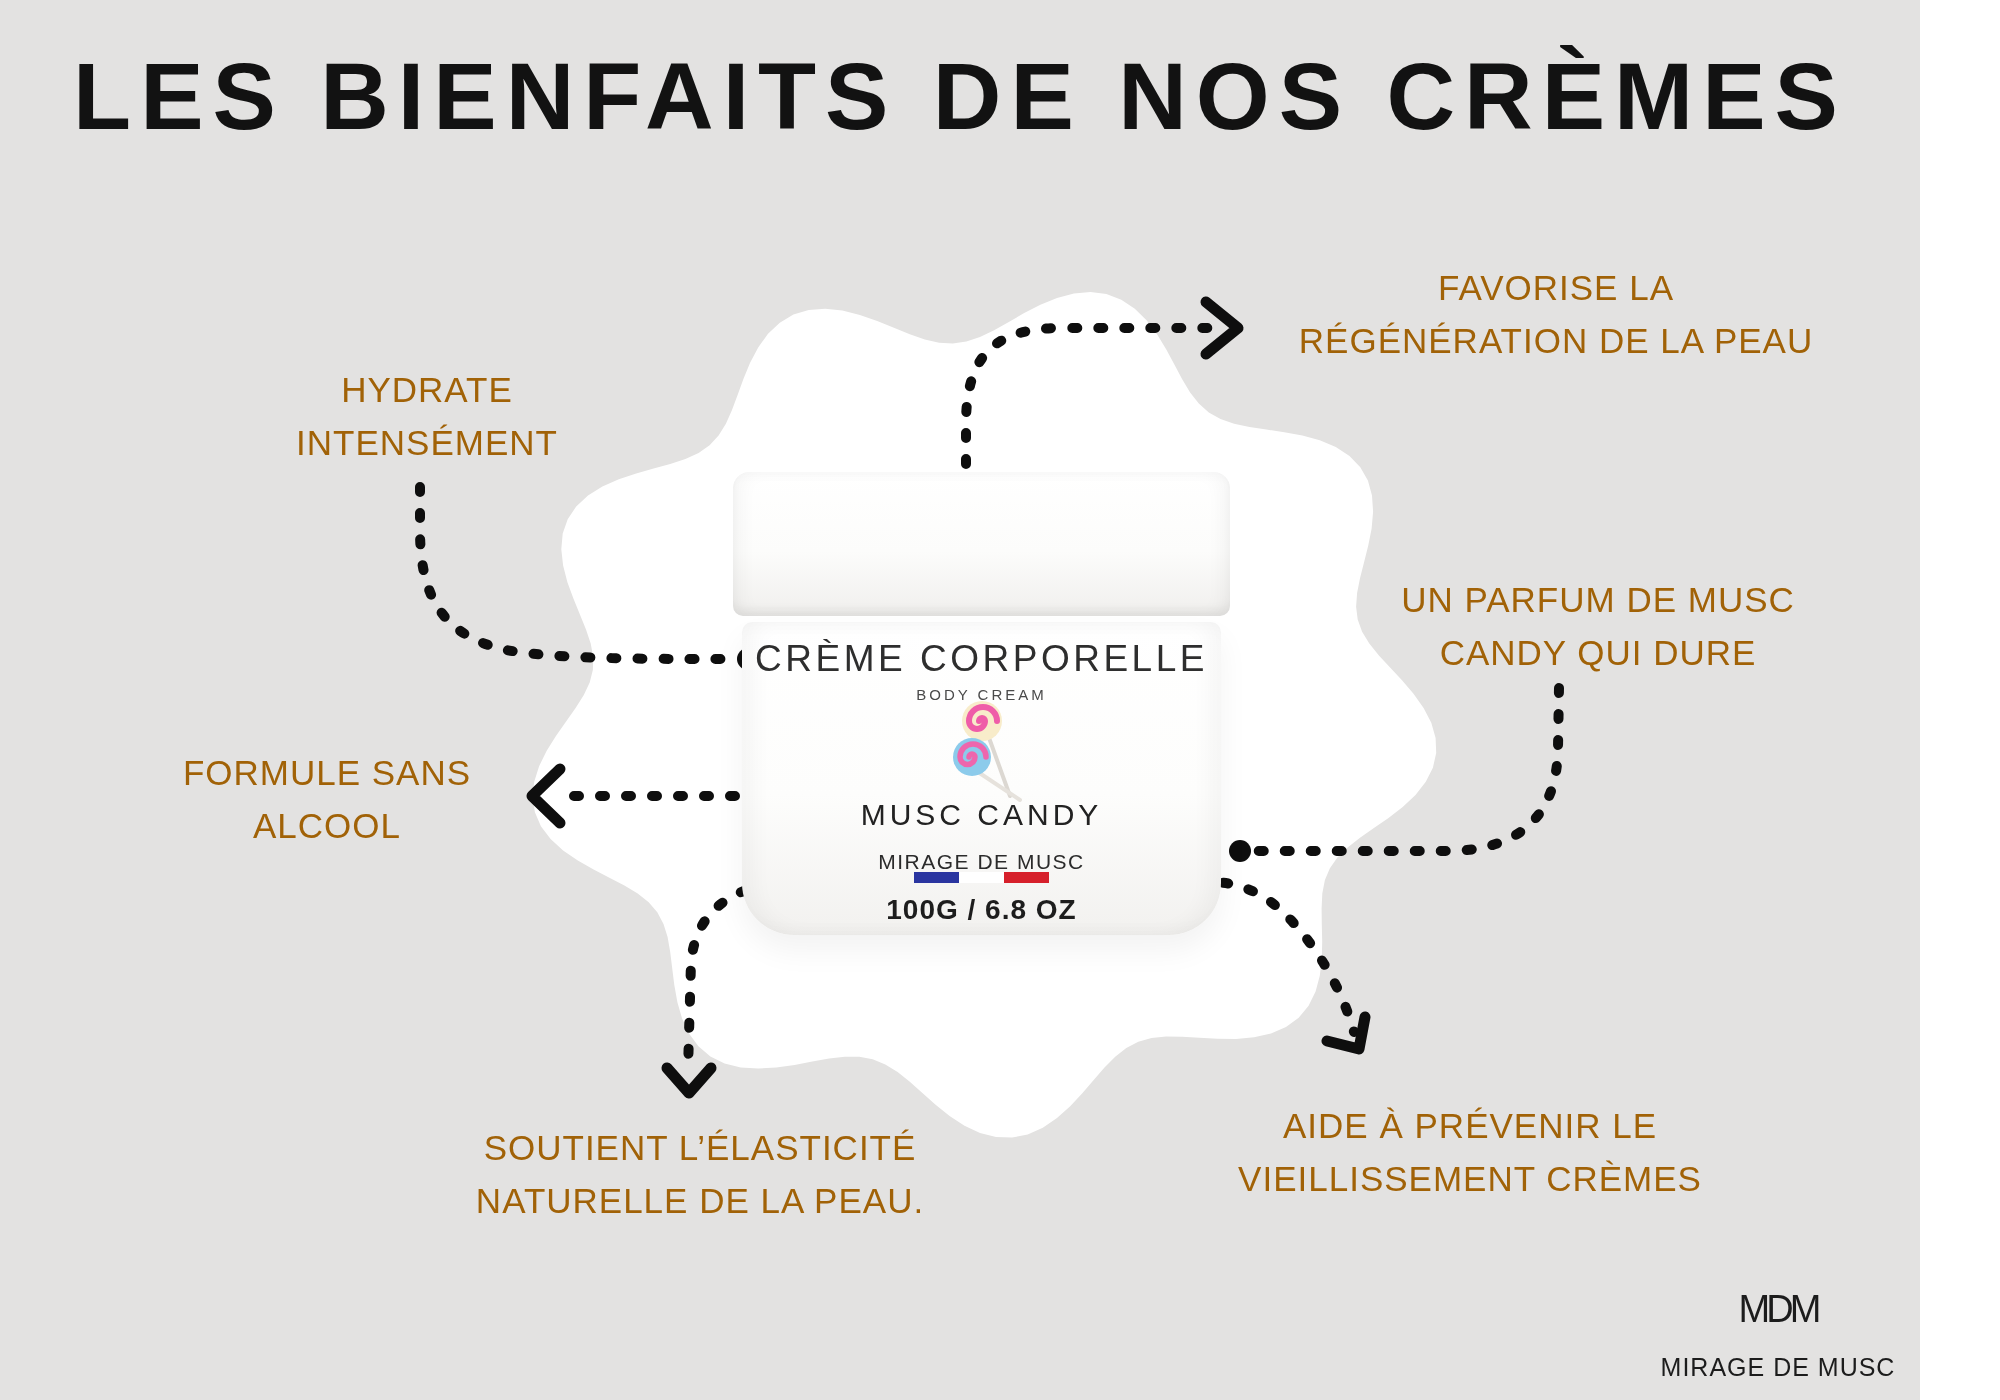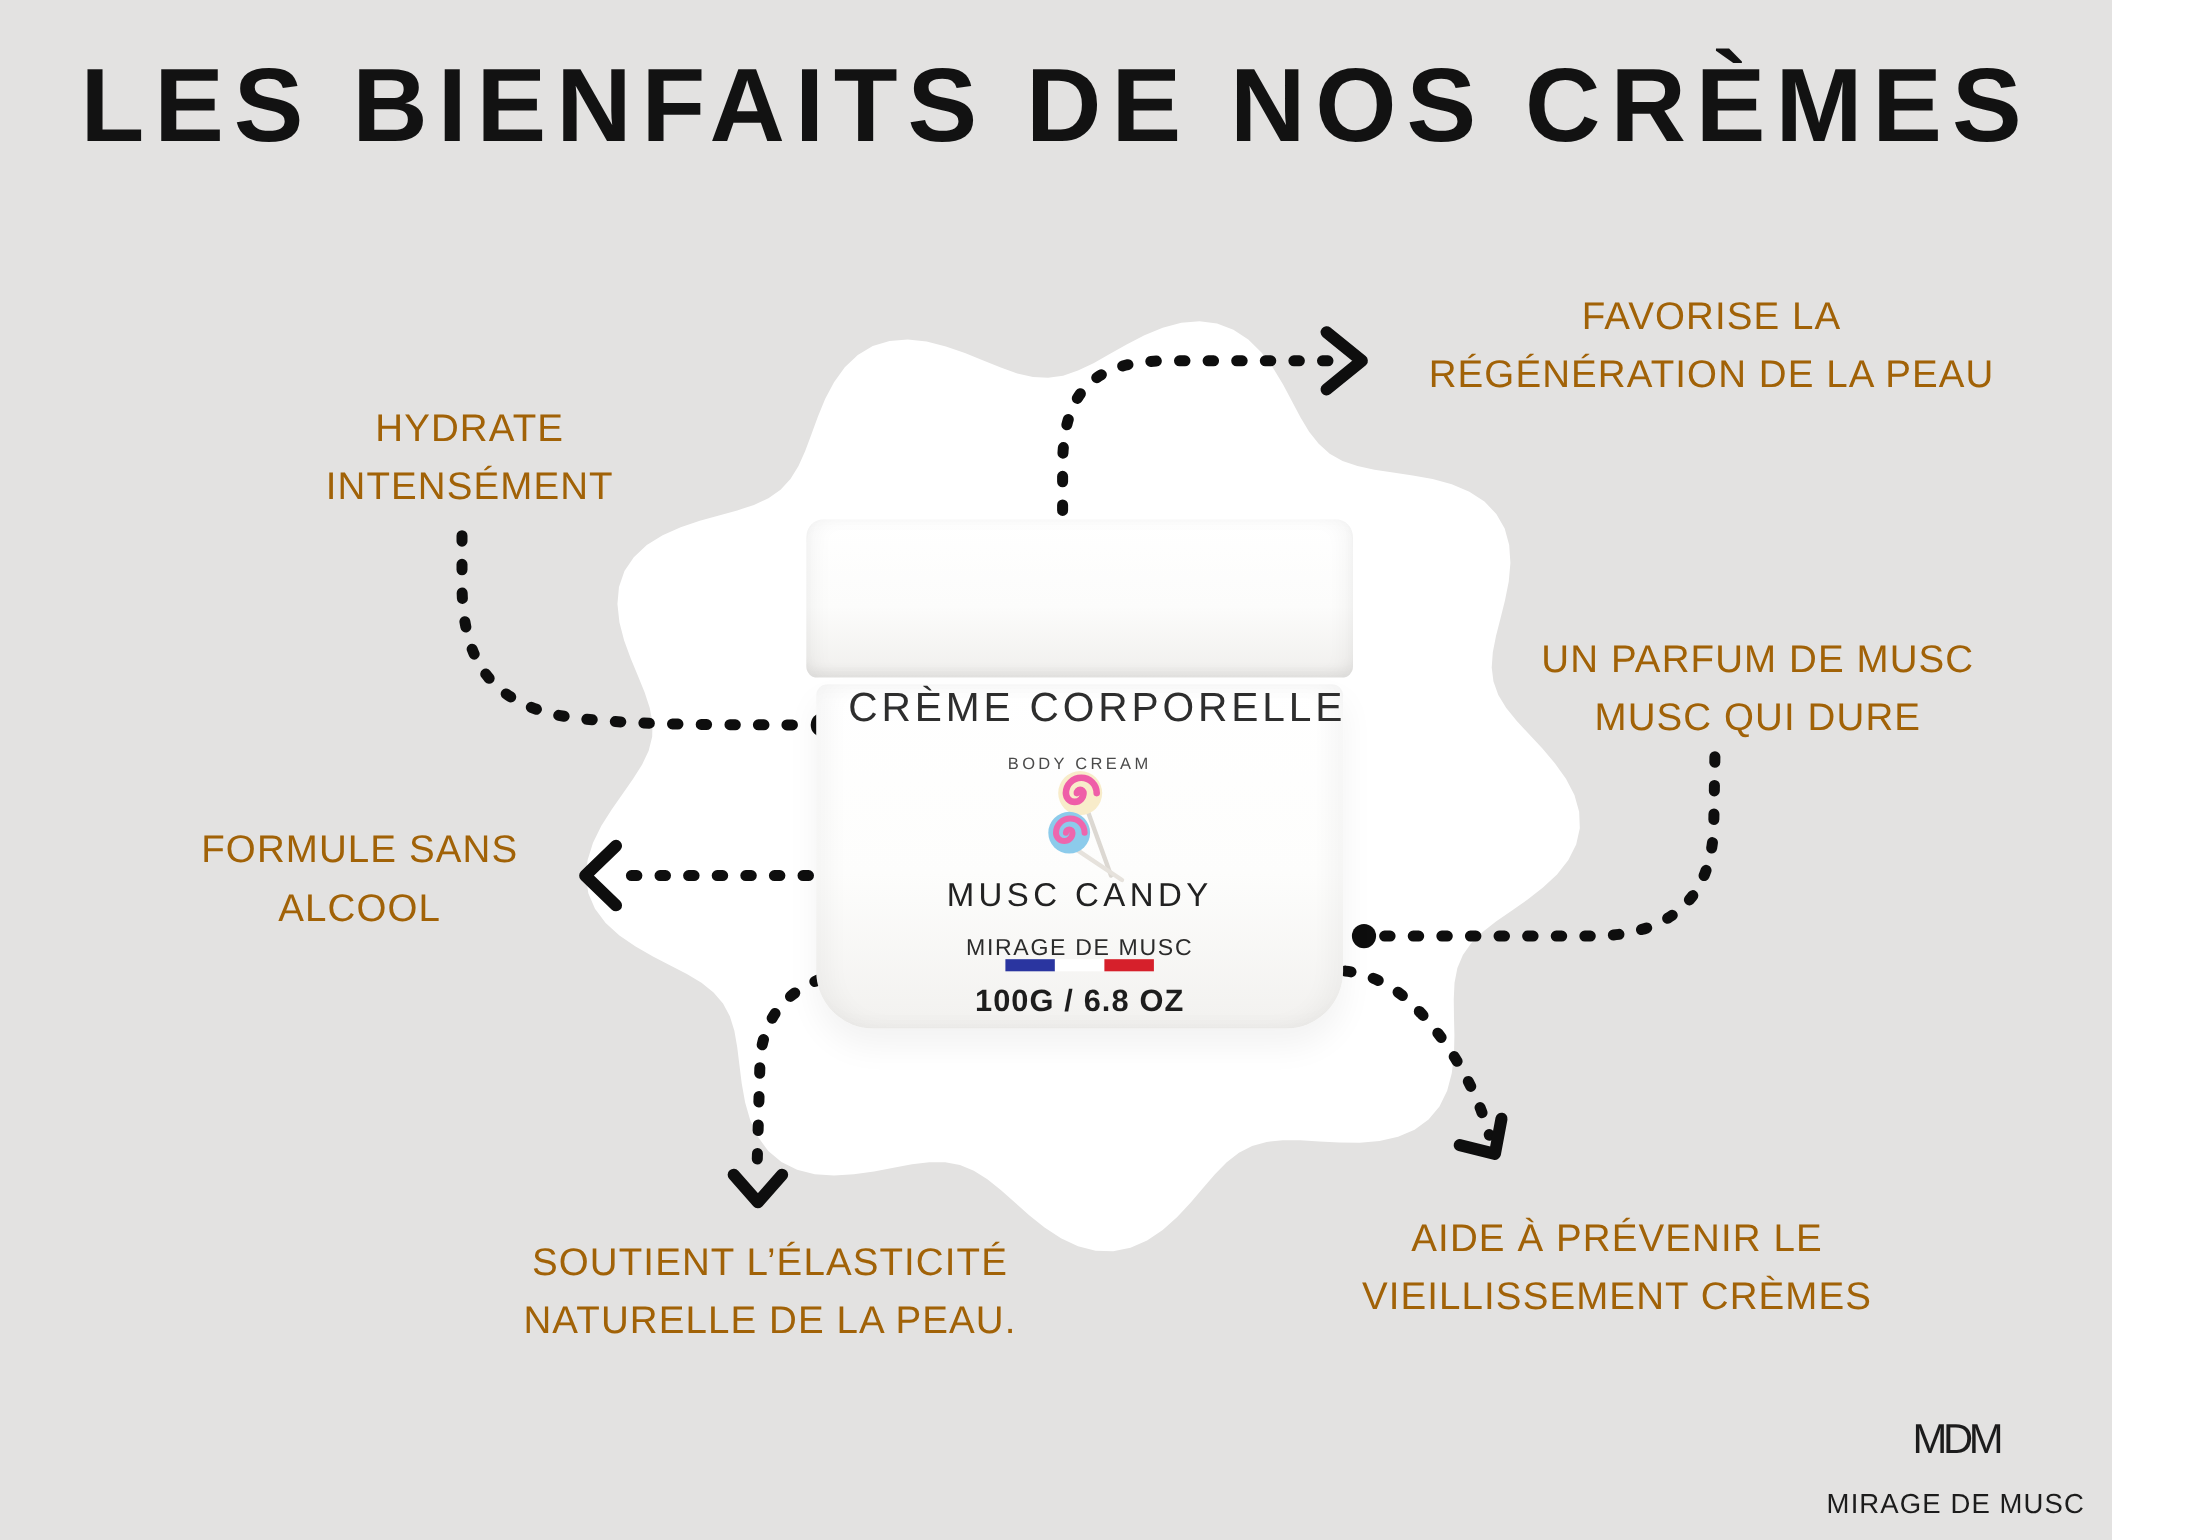--- a/index.html
+++ b/index.html
@@ -35,21 +35,21 @@
   }
   .jbody{
     position:absolute;left:742px;top:622px;width:479px;height:313px;
     background:linear-gradient(180deg,#ffffff 0%,#fdfdfc 55%,#f2f1ef 100%);
     border-radius:10px 10px 52px 52px;
     box-shadow:inset 12px 0 20px rgba(0,0,0,.035),
                inset -12px 0 20px rgba(0,0,0,.035),
                0 16px 30px rgba(0,0,0,.05);
   }
   .jbody > div{position:absolute;left:0;width:100%;text-align:center;white-space:nowrap;}
-  .pname{top:0;font-size:37px;letter-spacing:3.5px;color:#2e2e2e;padding-left:16px;}
+  .pname{top:16px;font-size:37px;letter-spacing:3.5px;color:#2e2e2e;}
   .psub{top:64px;font-size:15px;letter-spacing:3px;color:#4a4a4a;}
   .lolli{position:absolute;left:188px;top:68px;}
   .pscent{top:176px;font-size:30px;letter-spacing:4px;color:#222;}
   .pbrand{top:228px;font-size:21px;letter-spacing:1.5px;color:#2b2b2b;}
   .flag{top:250px;left:50%!important;width:136px!important;transform:translateX(-50%);height:11px;display:flex;}
   .flag span{flex:1;height:100%;}
   .flag .fb{background:#2a35a0;}
   .flag .fw{background:#ffffff;}
   .flag .fr{background:#d6202b;}
   .pweight{top:272px;font-size:28px;letter-spacing:1px;font-weight:bold;color:#1d1d1d;}
@@ -126,21 +126,21 @@
   <div class="label" style="left:427px;top:363px">
     <span>HYDRATE</span>
     <span>INTENSÉMENT</span>
   </div>
   <div class="label" style="left:1556px;top:261px">
     <span>FAVORISE LA</span>
     <span>RÉGÉNÉRATION DE LA PEAU</span>
   </div>
   <div class="label" style="left:1598px;top:573px">
     <span>UN PARFUM DE MUSC</span>
-    <span>MUSC QUI DURE</span>
+    <span>CANDY QUI DURE</span>
   </div>
   <div class="label" style="left:327px;top:746px">
     <span>FORMULE SANS</span>
     <span>ALCOOL</span>
   </div>
   <div class="label" style="left:700px;top:1121px">
     <span>SOUTIENT L’ÉLASTICITÉ</span>
     <span>NATURELLE DE LA PEAU.</span>
   </div>
   <div class="label" style="left:1470px;top:1099px">

